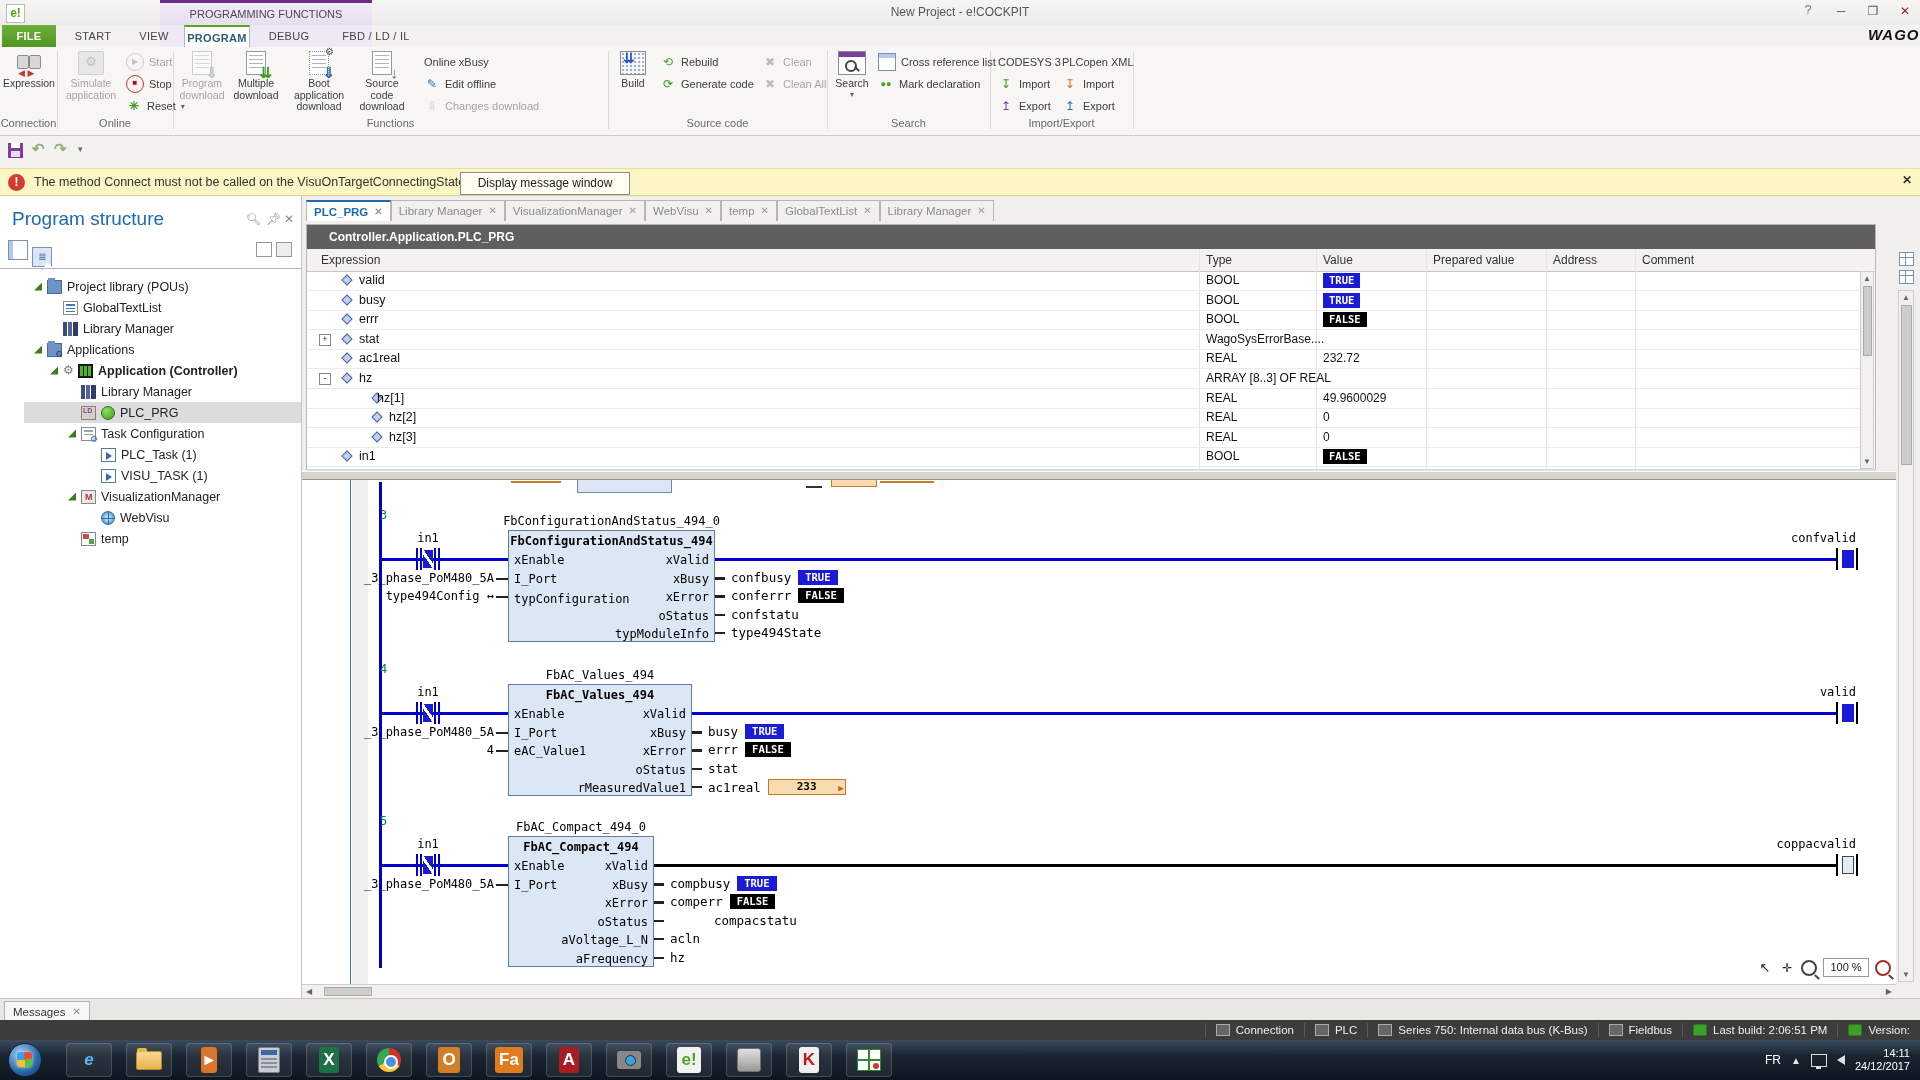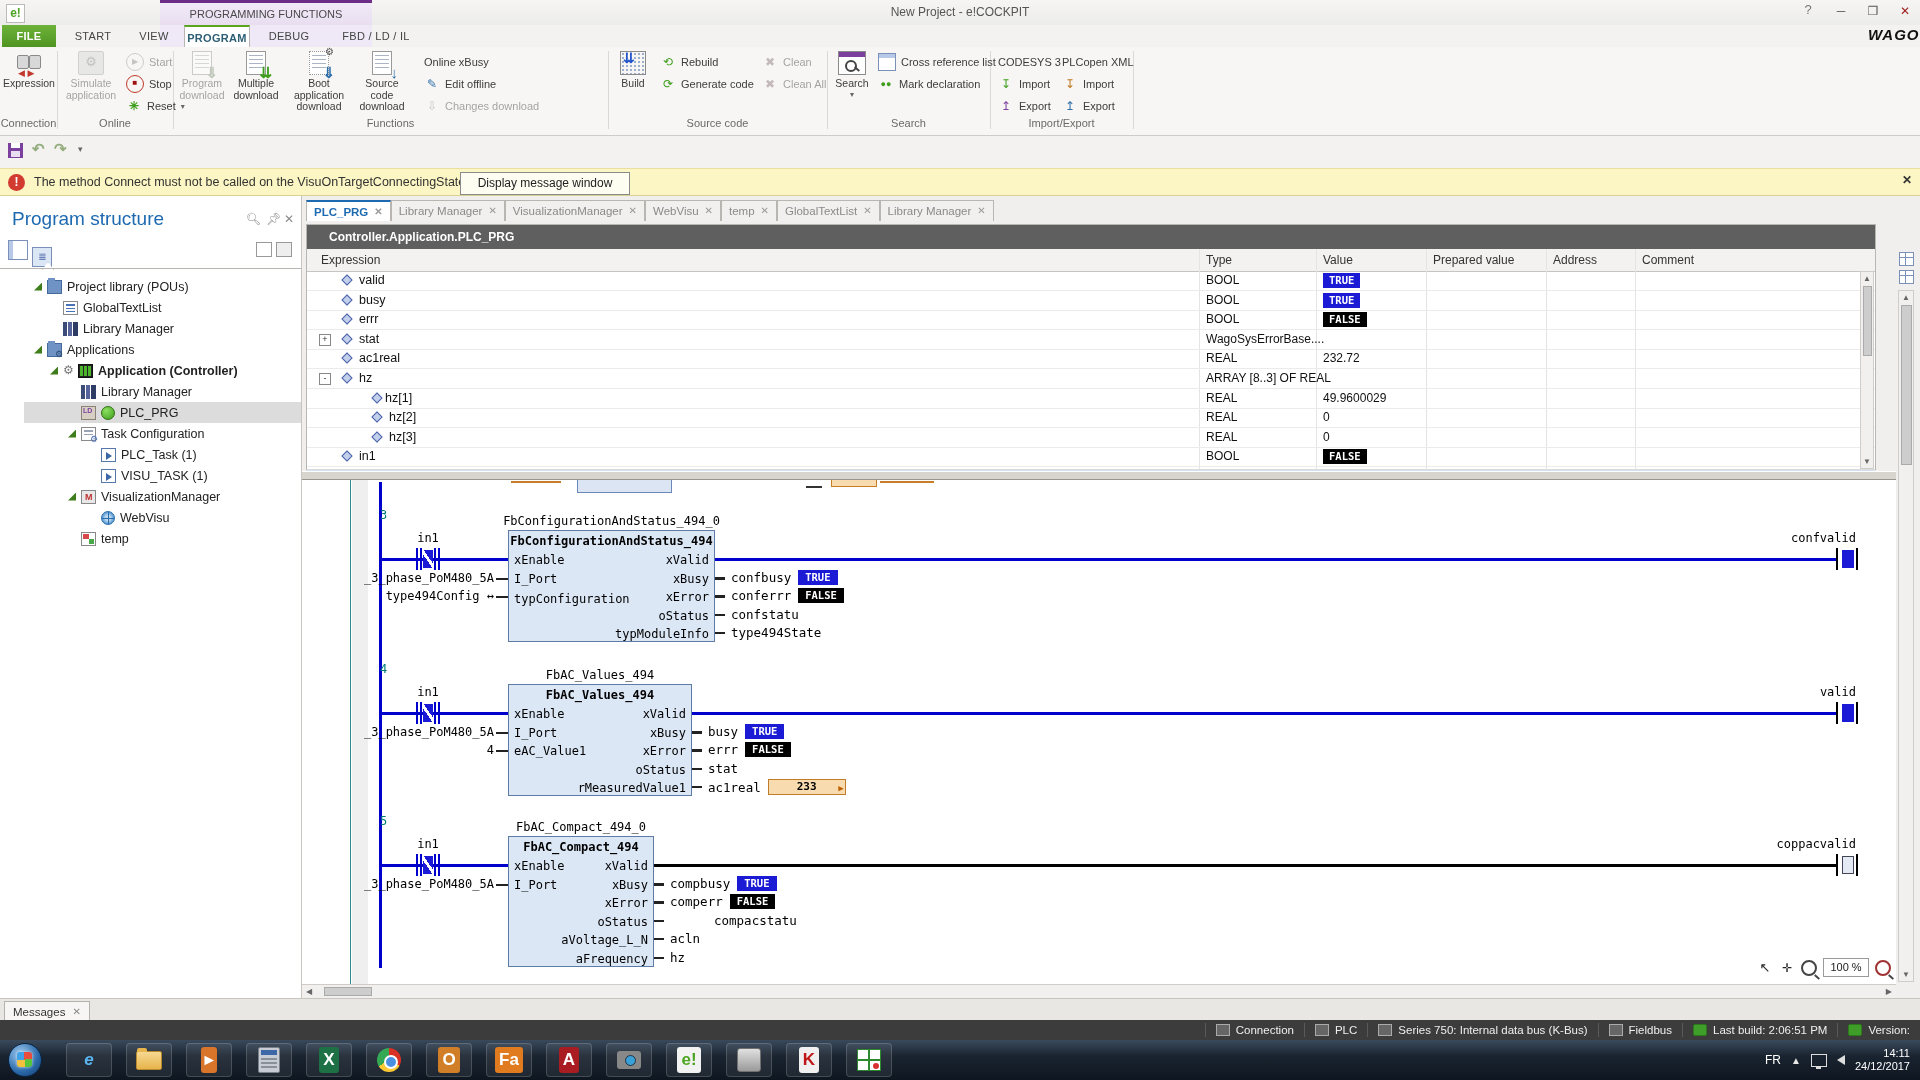--- a/index.html
+++ b/index.html
@@ -532,21 +532,21 @@
           <div class="wval">232.72</div>
         </div>
         <div class="wrow" style="top: 98px;">
           <div class="wexp">-</div>
           <div class="wdia" style="left: 36px;"></div>
           <div class="wname" style="left: 52px;">hz</div>
           <div class="wtype">ARRAY [8..3] OF REAL</div>
         </div>
         <div class="wrow" style="top: 117.6px;">
           <div class="wdia" style="left: 66px;"></div>
-          <div class="wname" style="left: 78px;">hz[1]</div>
+          <div class="wname" style="left: 70px;">hz[1]</div>
           <div class="wtype">REAL</div>
           <div class="wval">49.9600029</div>
         </div>
         <div class="wrow" style="top: 137.2px;">
           <div class="wdia" style="left: 66px;"></div>
           <div class="wname" style="left: 82px;">hz[2]</div>
           <div class="wtype">REAL</div>
           <div class="wval">0</div>
         </div>
         <div class="wrow" style="top: 156.8px;">

